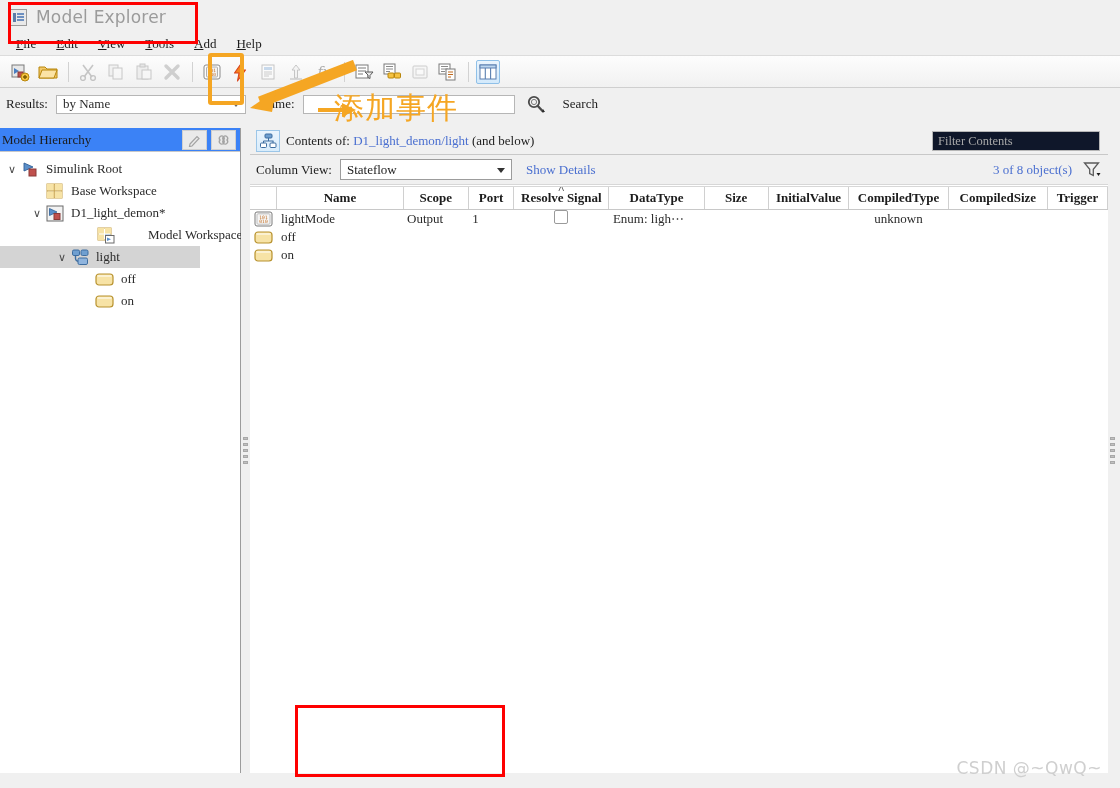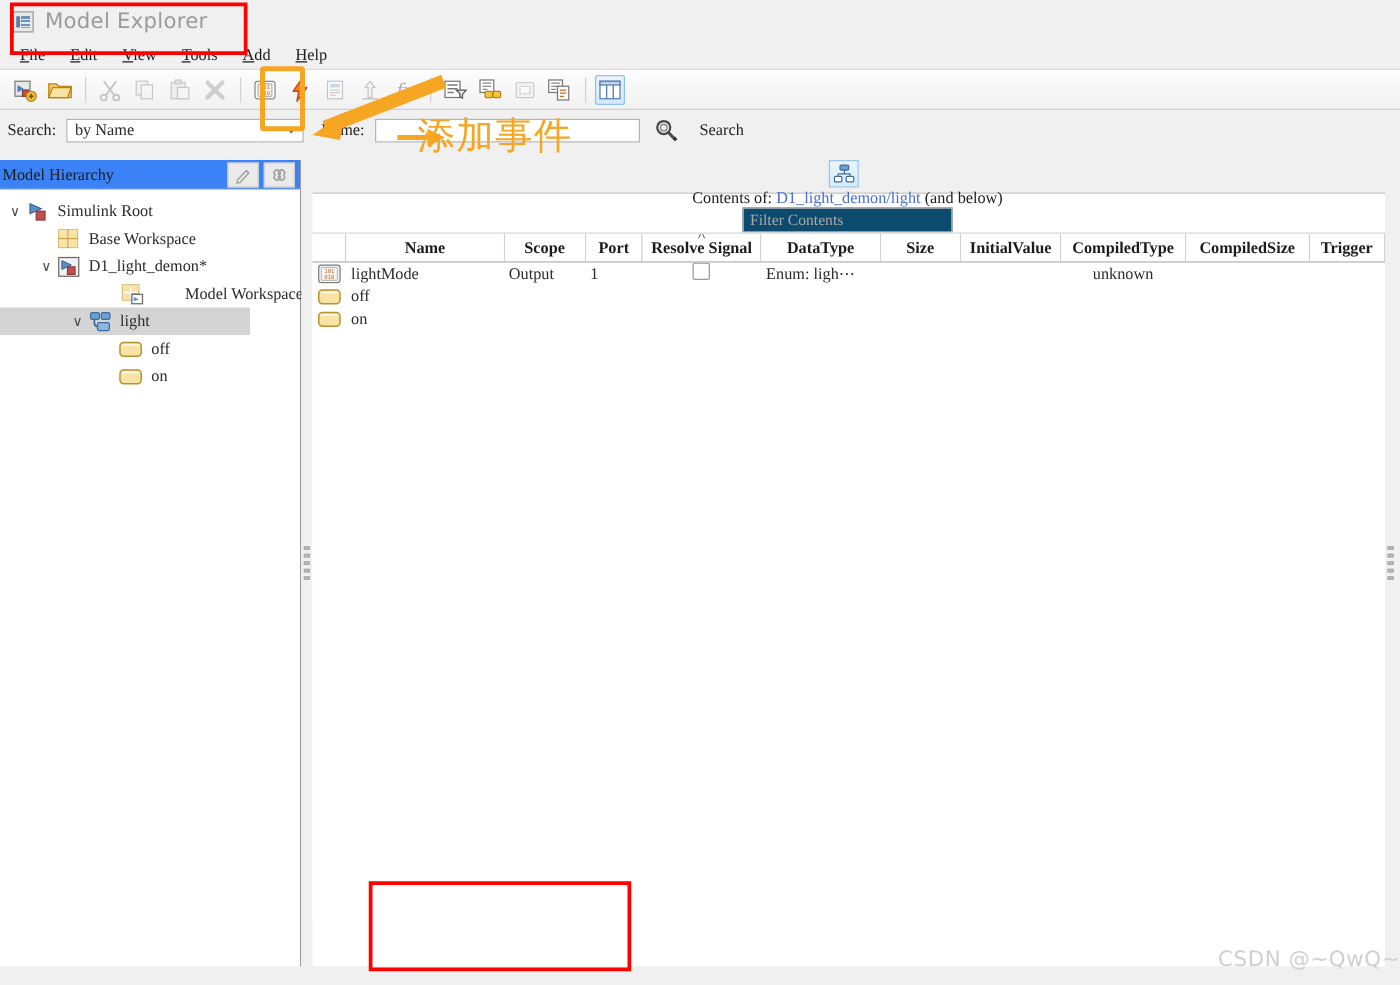--- a/index.html
+++ b/index.html
@@ -200,35 +200,34 @@
   #rightpanel {
     position: absolute; left: 250px; top: 128px; width: 858px; height: 645px;
     background: #ffffff;
   }
   #rp-header {
     height: 27px;
     background: #f0f0f0;
     border-bottom: 1px solid #c8c8c8;
     display: flex; align-items: center;
     padding: 0 8px 0 6px;
-    flex-direction: column;
   }
   .rp-hicon {
     width: 24px; height: 22px; flex: none; margin-right: 6px;
     background: linear-gradient(to bottom,#eaf4fd,#d8ecfb);
     border: 1px solid #9cc6e8;
     display: flex; align-items: center; justify-content: center;
   }
   #rp-contents-of {
     font-size: 13px; color: #1c1c1c; flex: 1;
   }
   #rp-contents-of .path { color: #4a6fd0; }
   #filter-contents {
     width: 168px; height: 20px;
-    background: #0c4a6e;
+    background: #0f172a;
     border: 1px solid #b6b6b6;
     font-size: 12.5px; color: #a8a8a8;
     display: flex; align-items: center;
     padding-left: 5px;
     flex: none;
   }
   #rp-toolrow {
     height: 30px;
     background: #f0f0f0;
     display: flex; align-items: center;
@@ -332,21 +331,21 @@
     display: flex; align-items: center; justify-content: center;
     font-size: 13px; color: #1c1c1c;
     background: #f0f0f0;
     border-right: 1px solid #cccccc;
   }
   .btab.tab-contents { width: 290px; background: #f4f4f4;}
   .btab.tab-search { width: 286px; }
 
   
   #watermark {
-    position: absolute; right: 0; bottom: 10px;
+    position: absolute; right: 18px; bottom: 10px;
     font-family: "DejaVu Sans", sans-serif;
     font-size: 17px;
     color: #cfcfcf;
     letter-spacing: .5px;
   }
 
   
   .anno-box-red {
     position: absolute;
     border: 3px solid #fe0000;
@@ -511,21 +510,21 @@
     <div class="tb-btn boxed">
       <svg width="18" height="16" viewBox="0 0 18 16">
         <rect x="1" y="1" width="16" height="14" fill="#ffffff" stroke="#5a7fb0"></rect>
         <rect x="1" y="1" width="16" height="3" fill="#bcd6ef" stroke="#5a7fb0"></rect>
         <path d="M6.3 4 V15 M11.6 4 V15" stroke="#5a7fb0" stroke-width="1.1"></path>
       </svg>
     </div>
   </div>
 
   <div id="searchrow">
-    <span class="sr-label">Search:</span>
+    <span class="sr-label">Results:</span>
     <div class="sr-combo">
       <span>by Name</span>
       <span class="arrow"></span>
     </div>
     <span class="sr-name-label">Name:</span>
     <input class="sr-input" type="text" value="" style="">
     <span class="sr-search-icon">
       <svg width="22" height="20" viewBox="0 0 22 20">
         <circle cx="9" cy="8" r="5.2" fill="none" stroke="#4a4a4a" stroke-width="1.8"></circle>
         <circle cx="9" cy="8" r="2.6" fill="none" stroke="#7a7a7a" stroke-width="1"></circle>
@@ -657,20 +656,35 @@
           <rect x="10" y="10" width="6" height="4.5" rx="1" fill="#ffffff" stroke="#3d6da0"></rect>
           <path d="M8.5 5 V8 M3.5 8 h10 M3.5 8 v2 M13 8 v2" stroke="#3d6da0" stroke-width="1"></path>
         </svg>
       </span>
       <span id="rp-contents-of">
         <span>Contents of: </span><span class="path">D1_light_demon/light</span><span> (and below)</span>
       </span>
       <span id="filter-contents">Filter Contents</span>
     </div>
 
+    <div id="rp-toolrow">
+      <span class="cv-label">Column View:</span>
+      <div class="cv-combo">
+        <span>Stateflow</span>
+        <span class="arrow"></span>
+      </div>
+      <span id="show-details">Show Details</span>
+      <span id="objcount">3 of 8 object(s)</span>
+      <span class="funnel">
+        <svg width="19" height="18" viewBox="0 0 19 18">
+          <path d="M1.5 2 h14 l-5.2 6.3 v6.2 l-3.6 -1.9 v-4.3 Z" fill="none" stroke="#5a5a5a" stroke-width="1.3"></path>
+          <path d="M13.5 12 h4 l-2 3 Z" fill="#1c1c1c"></path>
+        </svg>
+      </span>
+    </div>
 
     <div id="tablewrap">
       <table id="ctable">
         <colgroup id="ctable-cols">
             <col style="width: 26px;">
             <col style="width: 122px;">
             <col style="width: 63px;">
             <col style="width: 44px;">
             <col style="width: 92px;">
             <col style="width: 92px;">

